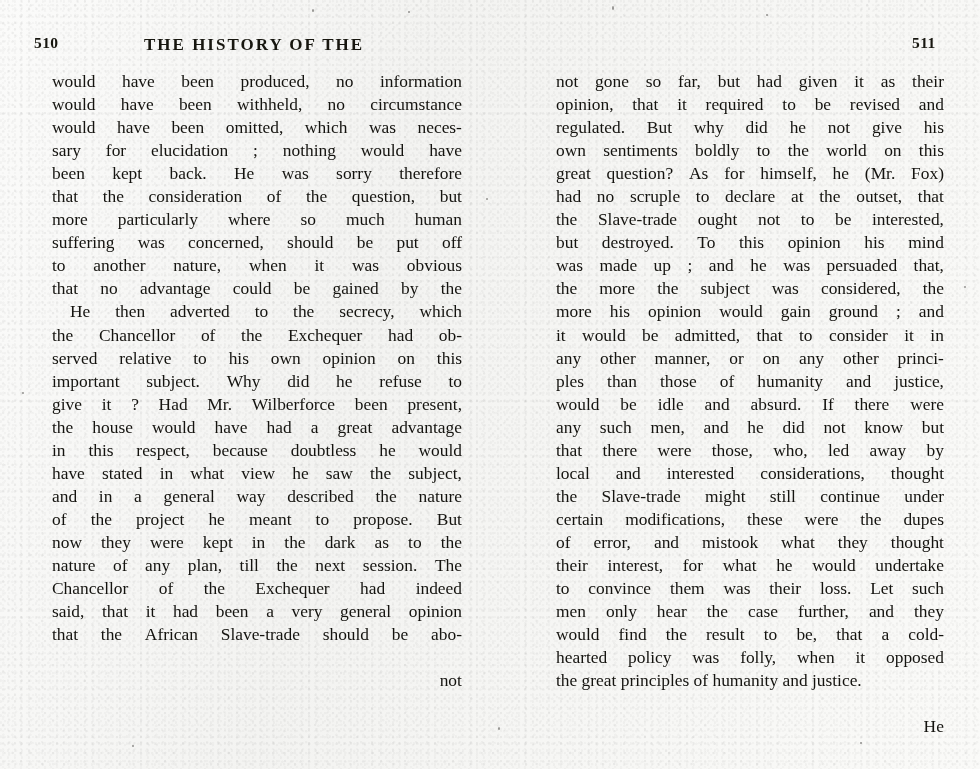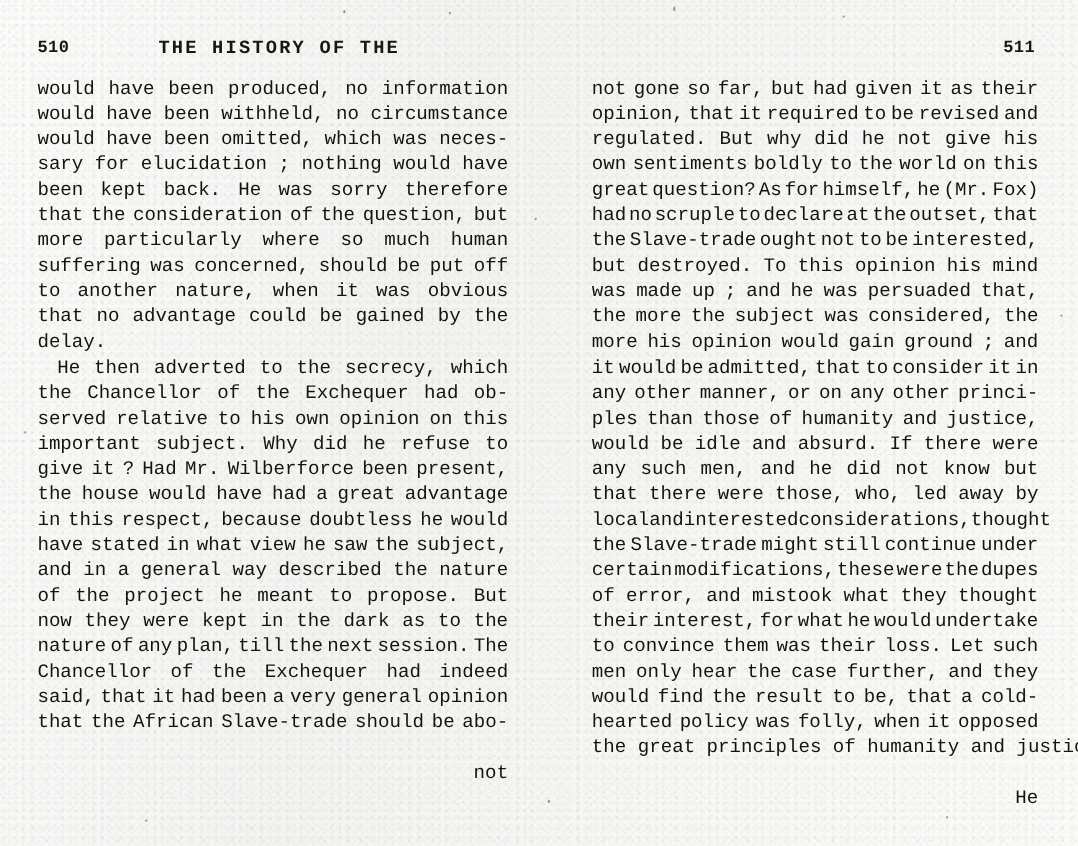--- a/index.html
+++ b/index.html
@@ -16,21 +16,21 @@
     background-image:
       radial-gradient(circle at 12% 22%, rgba(0,0,0,0.030) 0 1px, rgba(0,0,0,0) 1.6px),
       radial-gradient(circle at 37% 64%, rgba(0,0,0,0.028) 0 1px, rgba(0,0,0,0) 1.6px),
       radial-gradient(circle at 62% 14%, rgba(0,0,0,0.026) 0 1px, rgba(0,0,0,0) 1.6px),
       radial-gradient(circle at 83% 47%, rgba(0,0,0,0.030) 0 1px, rgba(0,0,0,0) 1.6px),
       radial-gradient(circle at 50% 88%, rgba(0,0,0,0.024) 0 1px, rgba(0,0,0,0) 1.6px),
       radial-gradient(circle at 25% 75%, rgba(0,0,0,0.022) 0 1px, rgba(0,0,0,0) 1.6px),
       linear-gradient(105deg, #fbfbfa 0%, #f3f3f1 38%, #f6f6f4 62%, #fafaf8 100%);
     background-size: 7px 7px, 9px 9px, 8px 8px, 11px 11px, 6px 6px, 13px 13px, 100% 100%;
     overflow: hidden;
-    font-family: Liberation Mono, monospace;
+    font-family: Liberation Serif, serif;
     color: #14130f;
   }
 
   
   .runhead {
     position: absolute;
     top: 34px;
     left: 0;
     width: 980px;
     height: 20px;
@@ -80,20 +80,21 @@
   .col-left  { left: 34px;  width: 428px; }
   .col-right { left: 538px; width: 406px; }
 
   
   .jline {
     display: flex;
     justify-content: space-between;
     line-height: 23.05px;
     font-size: 17.4px;
     white-space: pre;
+    margin-left: 18px;
   }
   .jline.flush {
     justify-content: flex-start;
   }
   .jline.indent {
     padding-left: 18px;
   }
   .jline > span {
     display: inline-block;
   }
@@ -135,21 +136,20 @@
         <div class="jline"><span>would</span><span>have</span><span>been</span><span>produced,</span><span>no</span><span>information</span></div>
         <div class="jline"><span>would</span><span>have</span><span>been</span><span>withheld,</span><span>no</span><span>circumstance</span></div>
         <div class="jline"><span>would</span><span>have</span><span>been</span><span>omitted,</span><span>which</span><span>was</span><span>neces-</span></div>
         <div class="jline"><span>sary</span><span>for</span><span>elucidation</span><span>;</span><span>nothing</span><span>would</span><span>have</span></div>
         <div class="jline"><span>been</span><span>kept</span><span>back.</span><span>He</span><span>was</span><span>sorry</span><span>therefore</span></div>
         <div class="jline"><span>that</span><span>the</span><span>consideration</span><span>of</span><span>the</span><span>question,</span><span>but</span></div>
         <div class="jline"><span>more</span><span>particularly</span><span>where</span><span>so</span><span>much</span><span>human</span></div>
         <div class="jline"><span>suffering</span><span>was</span><span>concerned,</span><span>should</span><span>be</span><span>put</span><span>off</span></div>
         <div class="jline"><span>to</span><span>another</span><span>nature,</span><span>when</span><span>it</span><span>was</span><span>obvious</span></div>
         <div class="jline"><span>that</span><span>no</span><span>advantage</span><span>could</span><span>be</span><span>gained</span><span>by</span><span>the</span></div>
-        <div class="jline flush"><span>delay.</span></div>
         <div class="jline indent"><span>He</span><span>then</span><span>adverted</span><span>to</span><span>the</span><span>secrecy,</span><span>which</span></div>
         <div class="jline"><span>the</span><span>Chancellor</span><span>of</span><span>the</span><span>Exchequer</span><span>had</span><span>ob-</span></div>
         <div class="jline"><span>served</span><span>relative</span><span>to</span><span>his</span><span>own</span><span>opinion</span><span>on</span><span>this</span></div>
         <div class="jline"><span>important</span><span>subject.</span><span>Why</span><span>did</span><span>he</span><span>refuse</span><span>to</span></div>
         <div class="jline"><span>give</span><span>it</span><span>?</span><span>Had</span><span>Mr.</span><span>Wilberforce</span><span>been</span><span>present,</span></div>
         <div class="jline"><span>the</span><span>house</span><span>would</span><span>have</span><span>had</span><span>a</span><span>great</span><span>advantage</span></div>
         <div class="jline"><span>in</span><span>this</span><span>respect,</span><span>because</span><span>doubtless</span><span>he</span><span>would</span></div>
         <div class="jline"><span>have</span><span>stated</span><span>in</span><span>what</span><span>view</span><span>he</span><span>saw</span><span>the</span><span>subject,</span></div>
         <div class="jline"><span>and</span><span>in</span><span>a</span><span>general</span><span>way</span><span>described</span><span>the</span><span>nature</span></div>
         <div class="jline"><span>of</span><span>the</span><span>project</span><span>he</span><span>meant</span><span>to</span><span>propose.</span><span>But</span></div>

